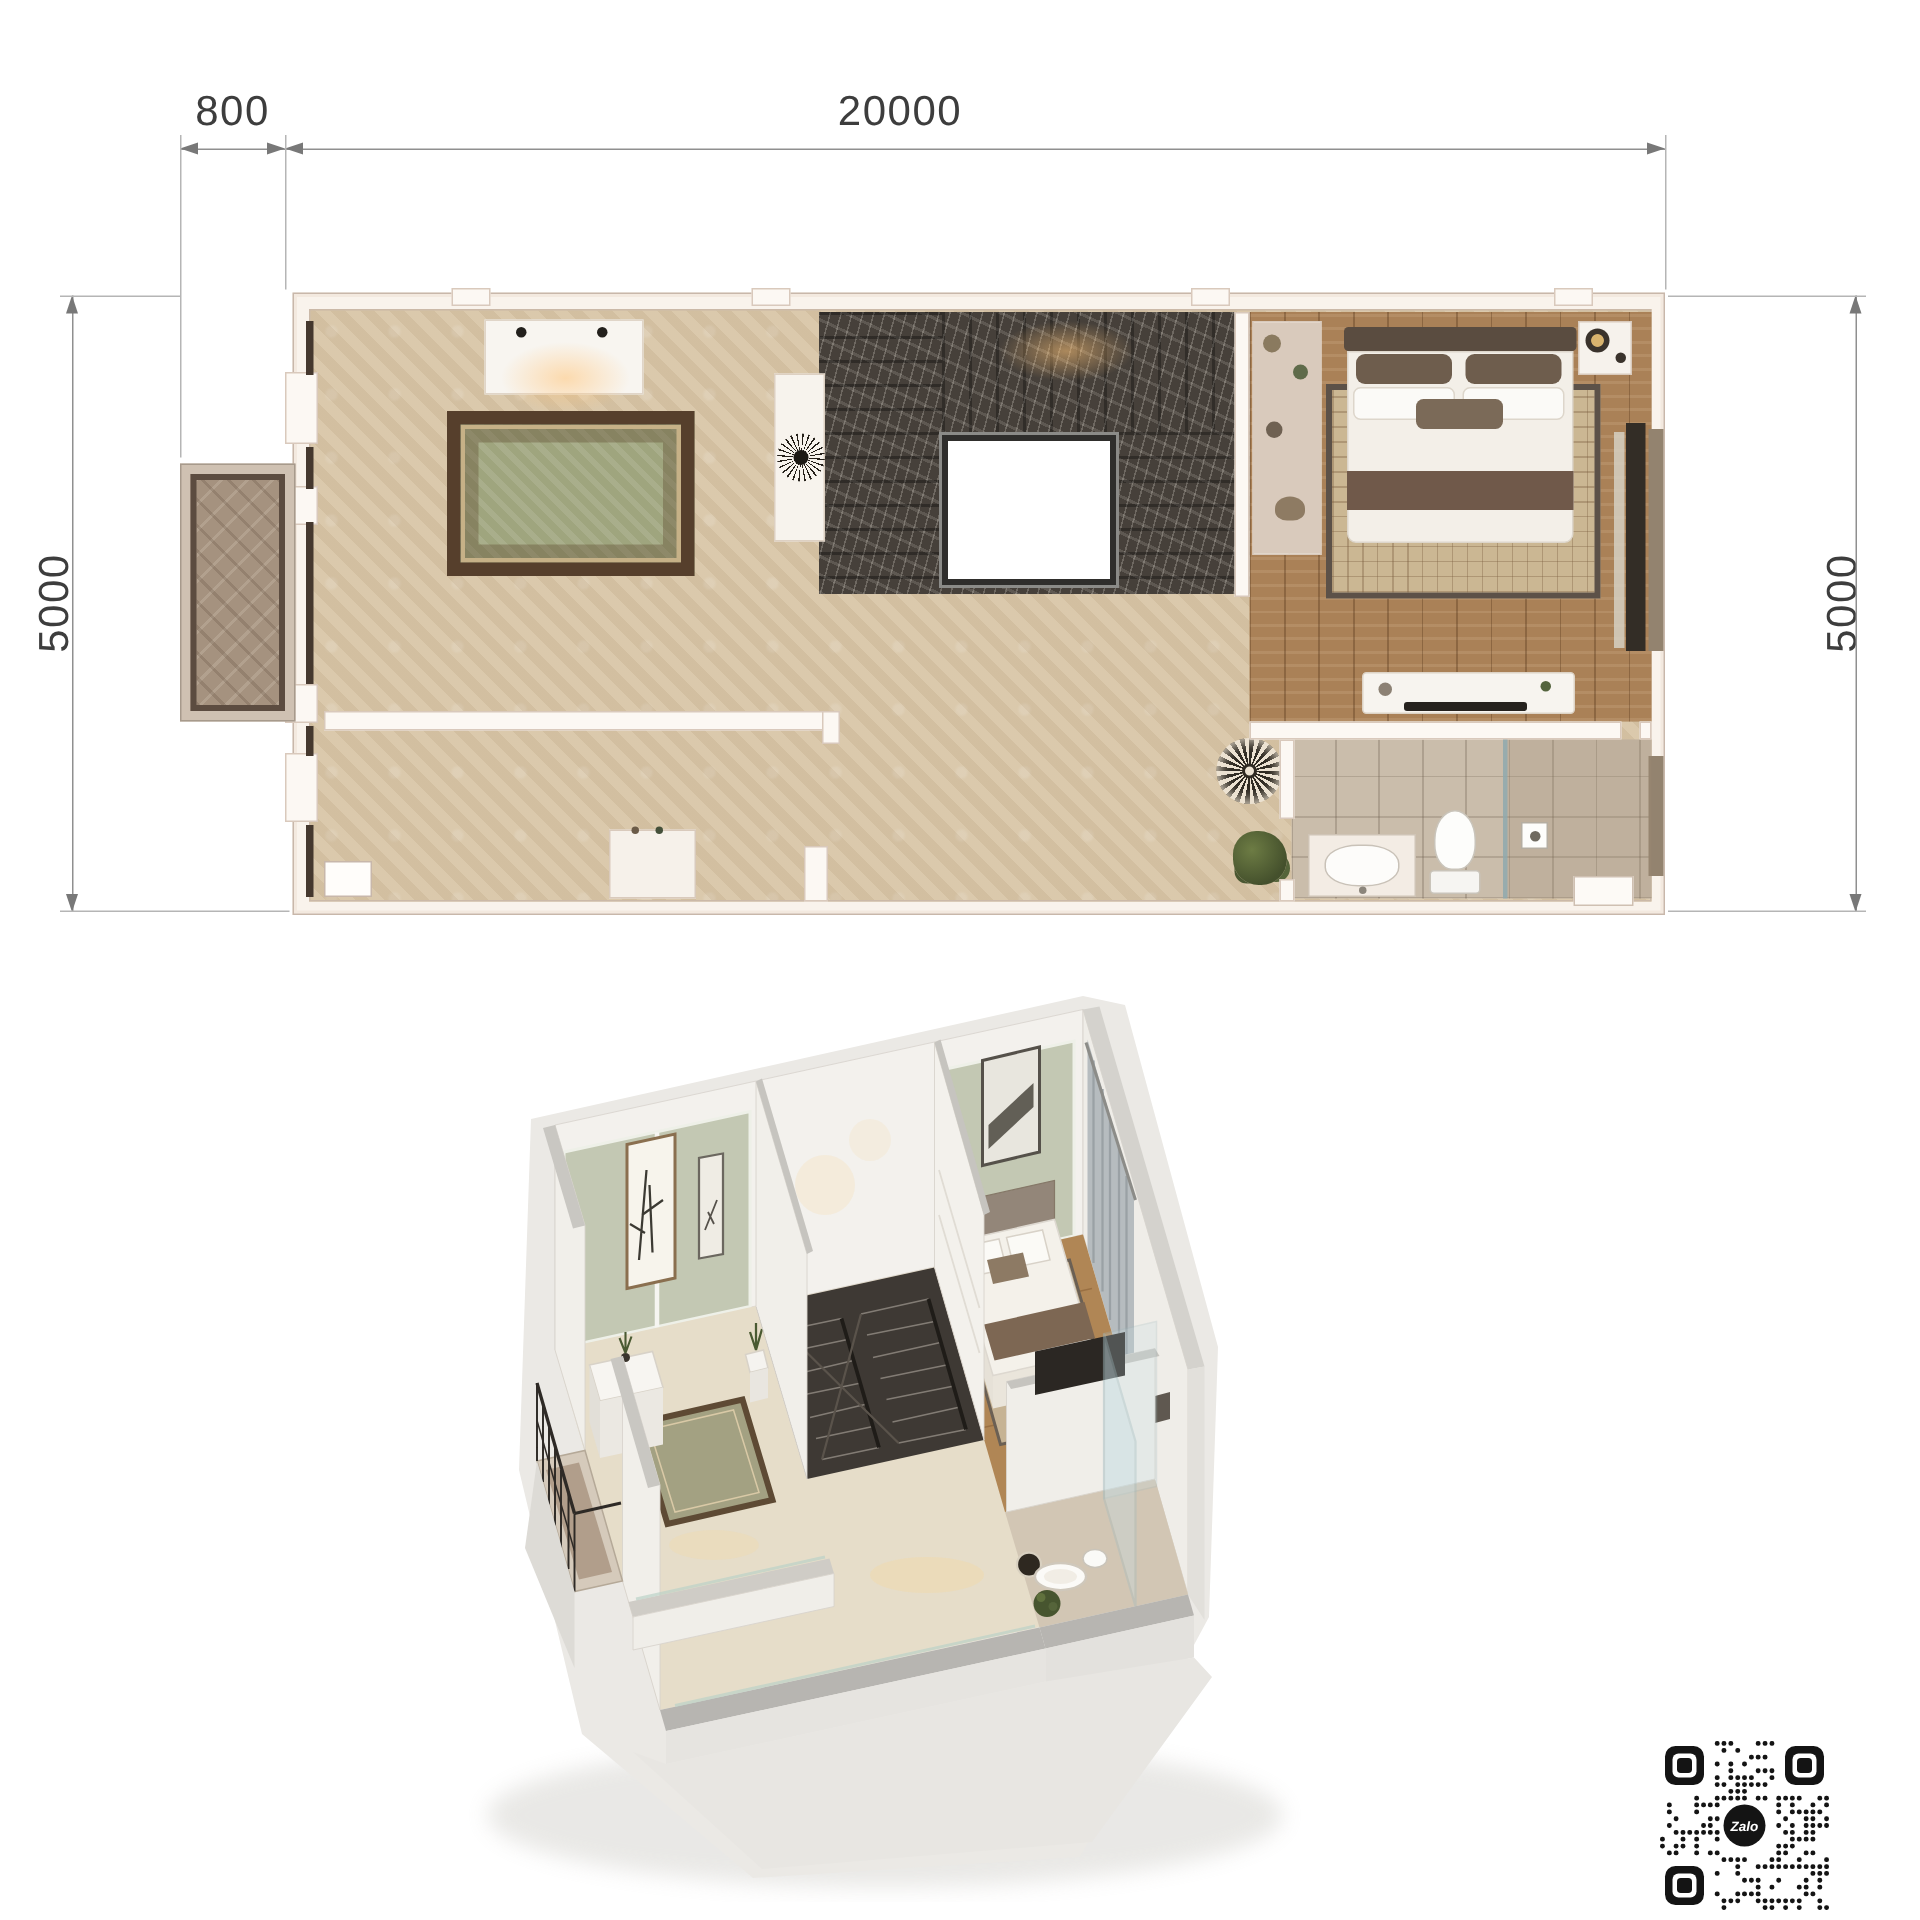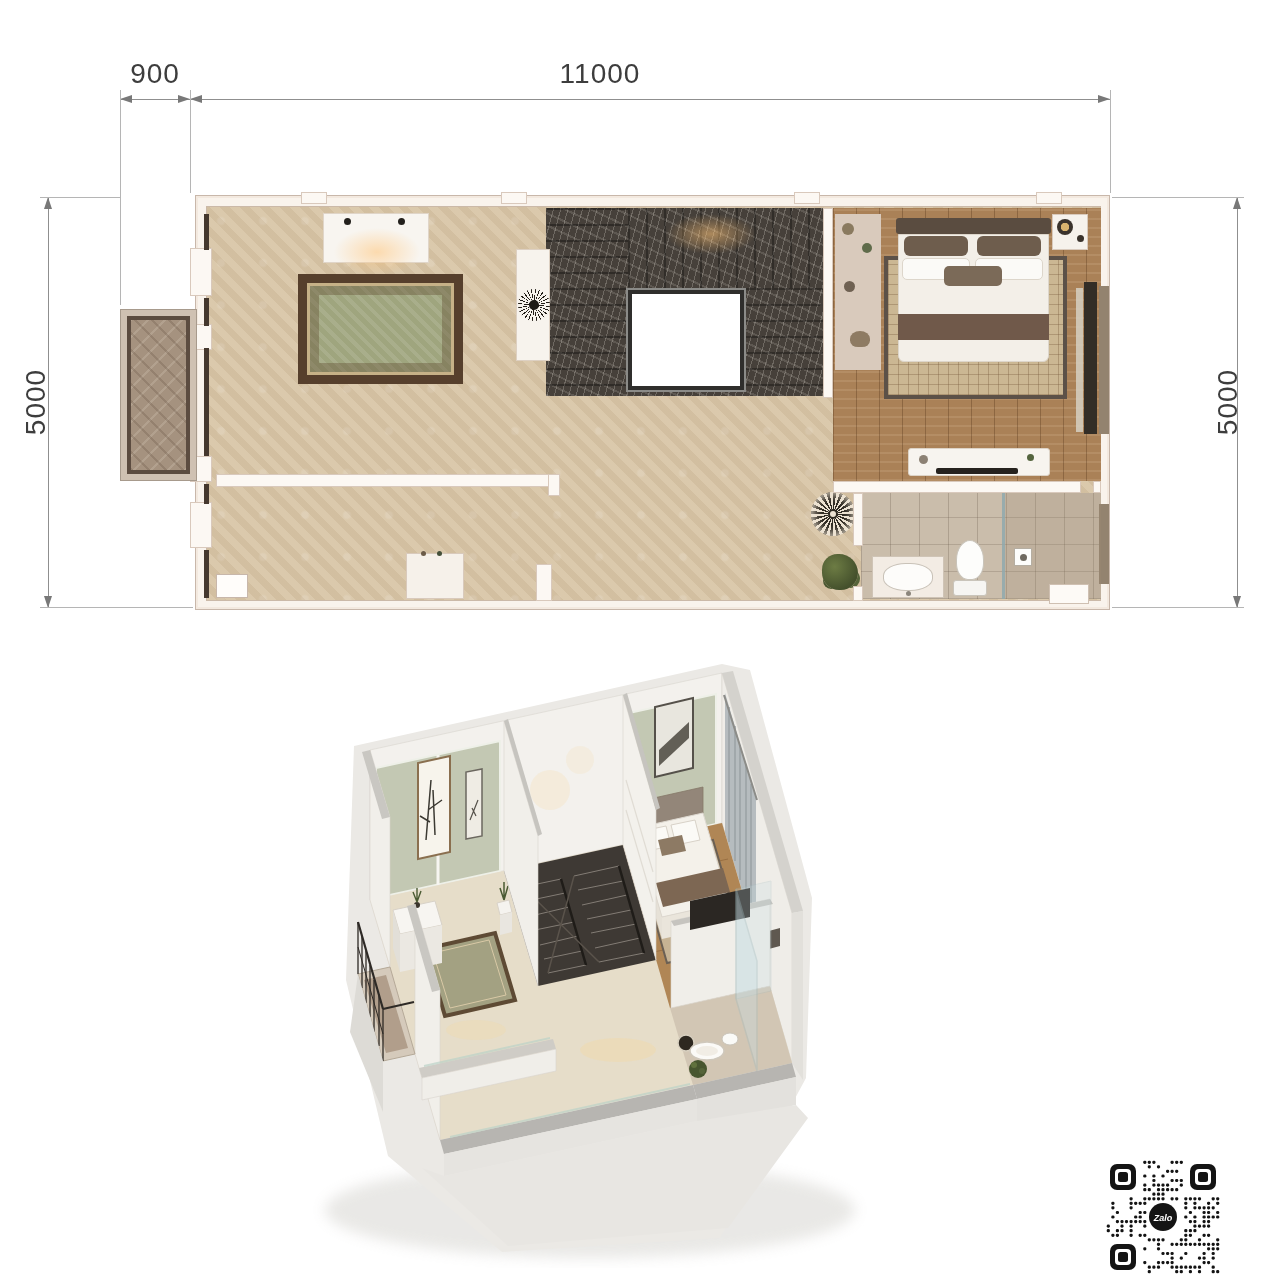--- a/index.html
+++ b/index.html
@@ -27,22 +27,22 @@
   .tex-tile{background:var(--tile,#cabdab);background-image:repeating-linear-gradient(90deg,rgba(100,85,70,.28) 0 1px,rgba(0,0,0,0) 1px 29px),repeating-linear-gradient(0deg,rgba(100,85,70,.24) 0 1px,rgba(0,0,0,0) 1px 27px)}
   .glow{position:absolute;background:radial-gradient(closest-side,rgba(255,196,120,.55),rgba(255,196,120,0))}
   .dot{position:absolute;border-radius:50%}
   
   #qr{position:absolute;left:1106px;top:1160px;width:114px;height:114px;background:#fff}
 </style>
 </head>
 <body>
 
 <div>
-  <div class="dim-label" style="left:110px;top:60px;width:90px">900</div>
-  <div class="dim-label" style="left:500px;top:60px;width:200px">11000</div>
+  <div class="dim-label" style="left:110px;top:60px;width:90px">800</div>
+  <div class="dim-label" style="left:500px;top:60px;width:200px">20000</div>
   <div class="dline-h" style="left:120px;top:99px;width:990px"></div>
   <div class="arr l" style="left:120px;top:95px"></div>
   <div class="arr r" style="left:178px;top:95px"></div>
   <div class="arr l" style="left:190px;top:95px"></div>
   <div class="arr r" style="left:1098px;top:95px"></div>
   <div class="ext-v" style="left:120px;top:90px;height:215px"></div>
   <div class="ext-v" style="left:190px;top:90px;height:103px"></div>
   <div class="ext-v" style="left:1110px;top:90px;height:103px"></div>
 </div>
 

